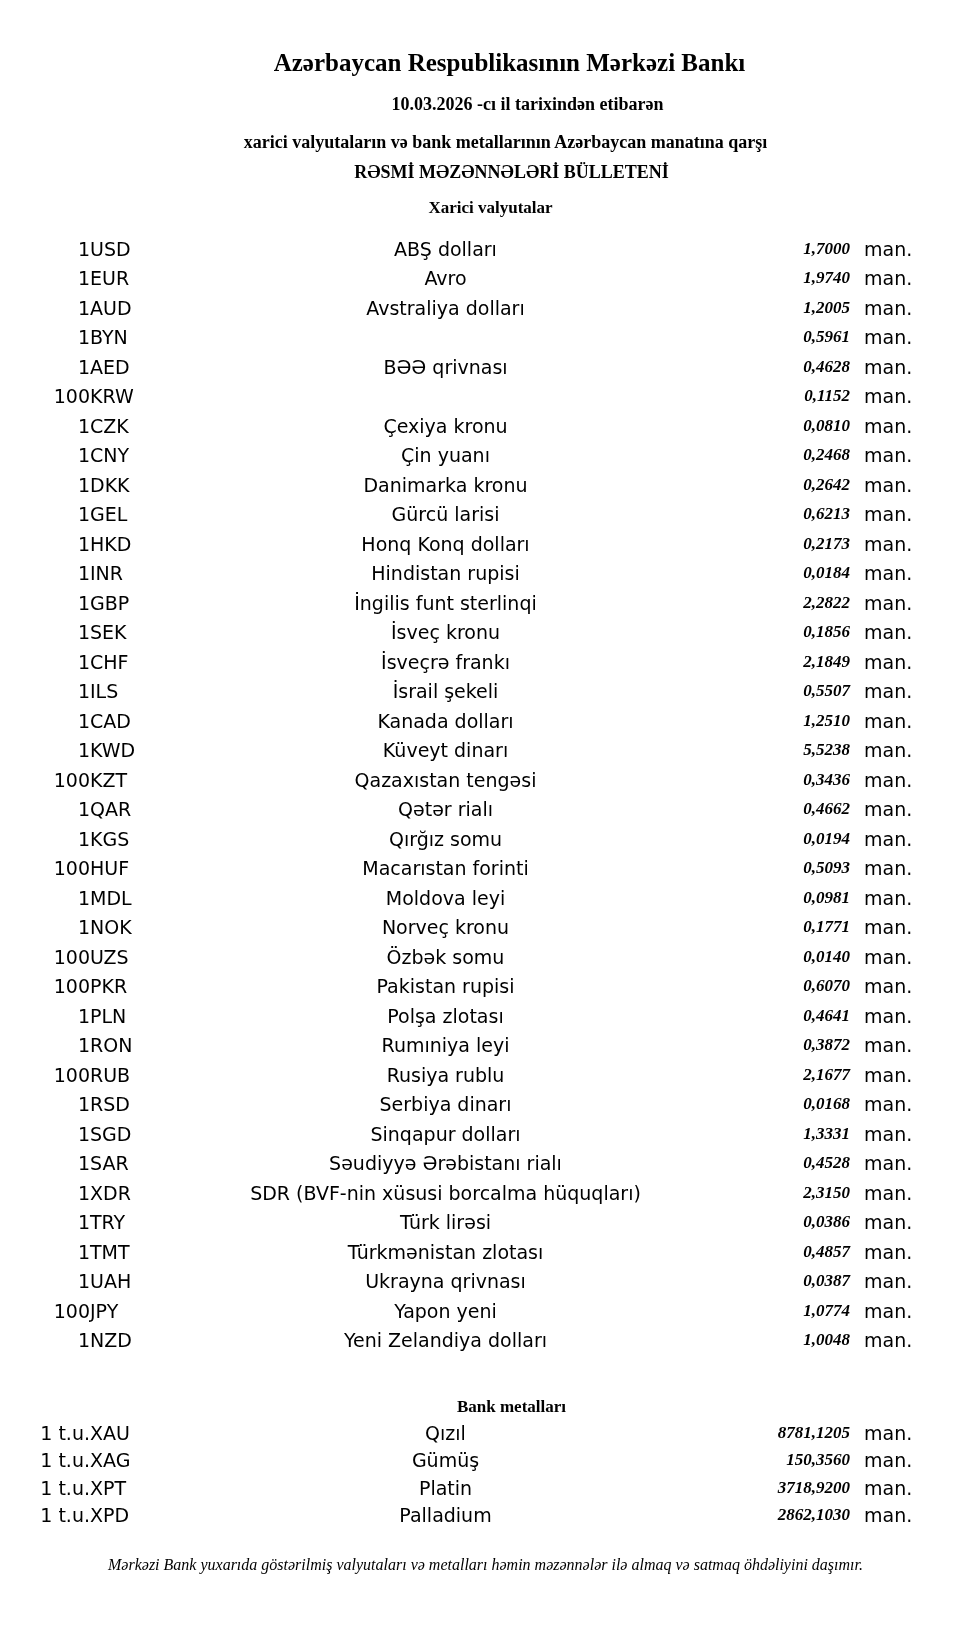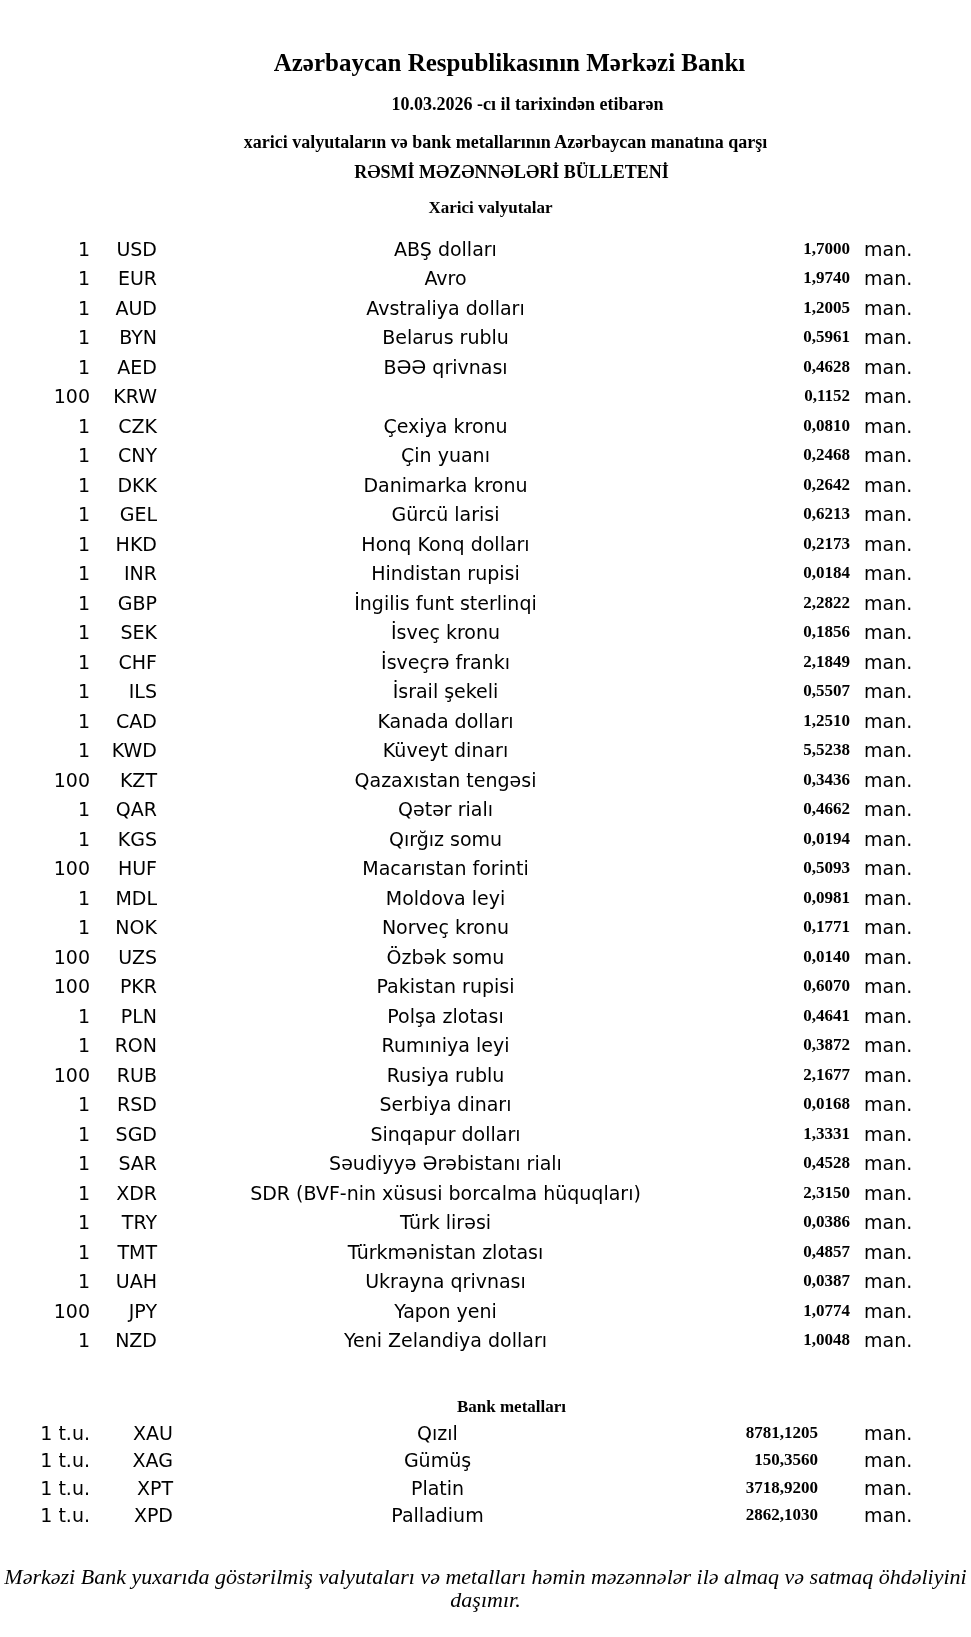--- a/index.html
+++ b/index.html
@@ -71,47 +71,48 @@
   }
   #currency-table { margin-top: 14px; }
   #metal-table { margin-top: 0px; }
 
   .row {
     display: grid;
     grid-template-columns: 90px 67px 1fr 122px 14px 56px;
     align-items: center;
     height: 29.5px;
   }
-  #metal-table .row { height: 27.5px; gap: 16px; }
+  #metal-table .row { height: 27.5px; }
 
   .cell {
     font-family: "DejaVu Sans", sans-serif;
     font-size: 19px;
     white-space: nowrap;
     color: #000000;
   }
   .qty  { grid-column: 1; text-align: right; }
-  .code { grid-column: 2; text-align: right; }
+  .code { grid-column: 2; text-align: left; }
   .name { grid-column: 3; text-align: center; padding-left: 6px; }
   .rate {
     grid-column: 4;
     text-align: right;
     font-family: "Liberation Serif", serif;
+    font-style: italic;
     font-weight: bold;
     font-size: 17px;
   }
   .unit { grid-column: 6; text-align: left; }
 
   .footer-note {
     font-family: "Liberation Serif", serif;
     font-style: italic;
-    font-size: 22px;
+    font-size: 16px;
     line-height: 23px;
     text-align: center;
-    margin-top: 36px;
+    margin-top: 24px;
   }
 </style>
 </head>
 <body>
 
 <div class="bank-title">Azərbaycan Respublikasının Mərkəzi Bankı</div>
 <div class="date-line">10.03.2026 -cı il tarixindən etibarən</div>
 <div class="subtitle">xarici valyutaların və bank metallarının Azərbaycan manatına qarşı</div>
 <div class="bulletin-title">RƏSMİ MƏZƏNNƏLƏRİ BÜLLETENİ</div>
 
@@ -137,21 +138,20 @@
     <span class="cell qty">1</span>
     <span class="cell code">AUD</span>
     <span class="cell name">Avstraliya dolları</span>
     <span class="cell rate">1,2005</span>
     <span class="cell unit">man.</span>
   </div>
 
   <div class="row">
     <span class="cell qty">1</span>
     <span class="cell code">BYN</span>
-    <span class="cell name">Belarus rublu</span>
     <span class="cell rate">0,5961</span>
     <span class="cell unit">man.</span>
   </div>
 
   <div class="row">
     <span class="cell qty">1</span>
     <span class="cell code">AED</span>
     <span class="cell name">BƏƏ qrivnası</span>
     <span class="cell rate">0,4628</span>
     <span class="cell unit">man.</span>

